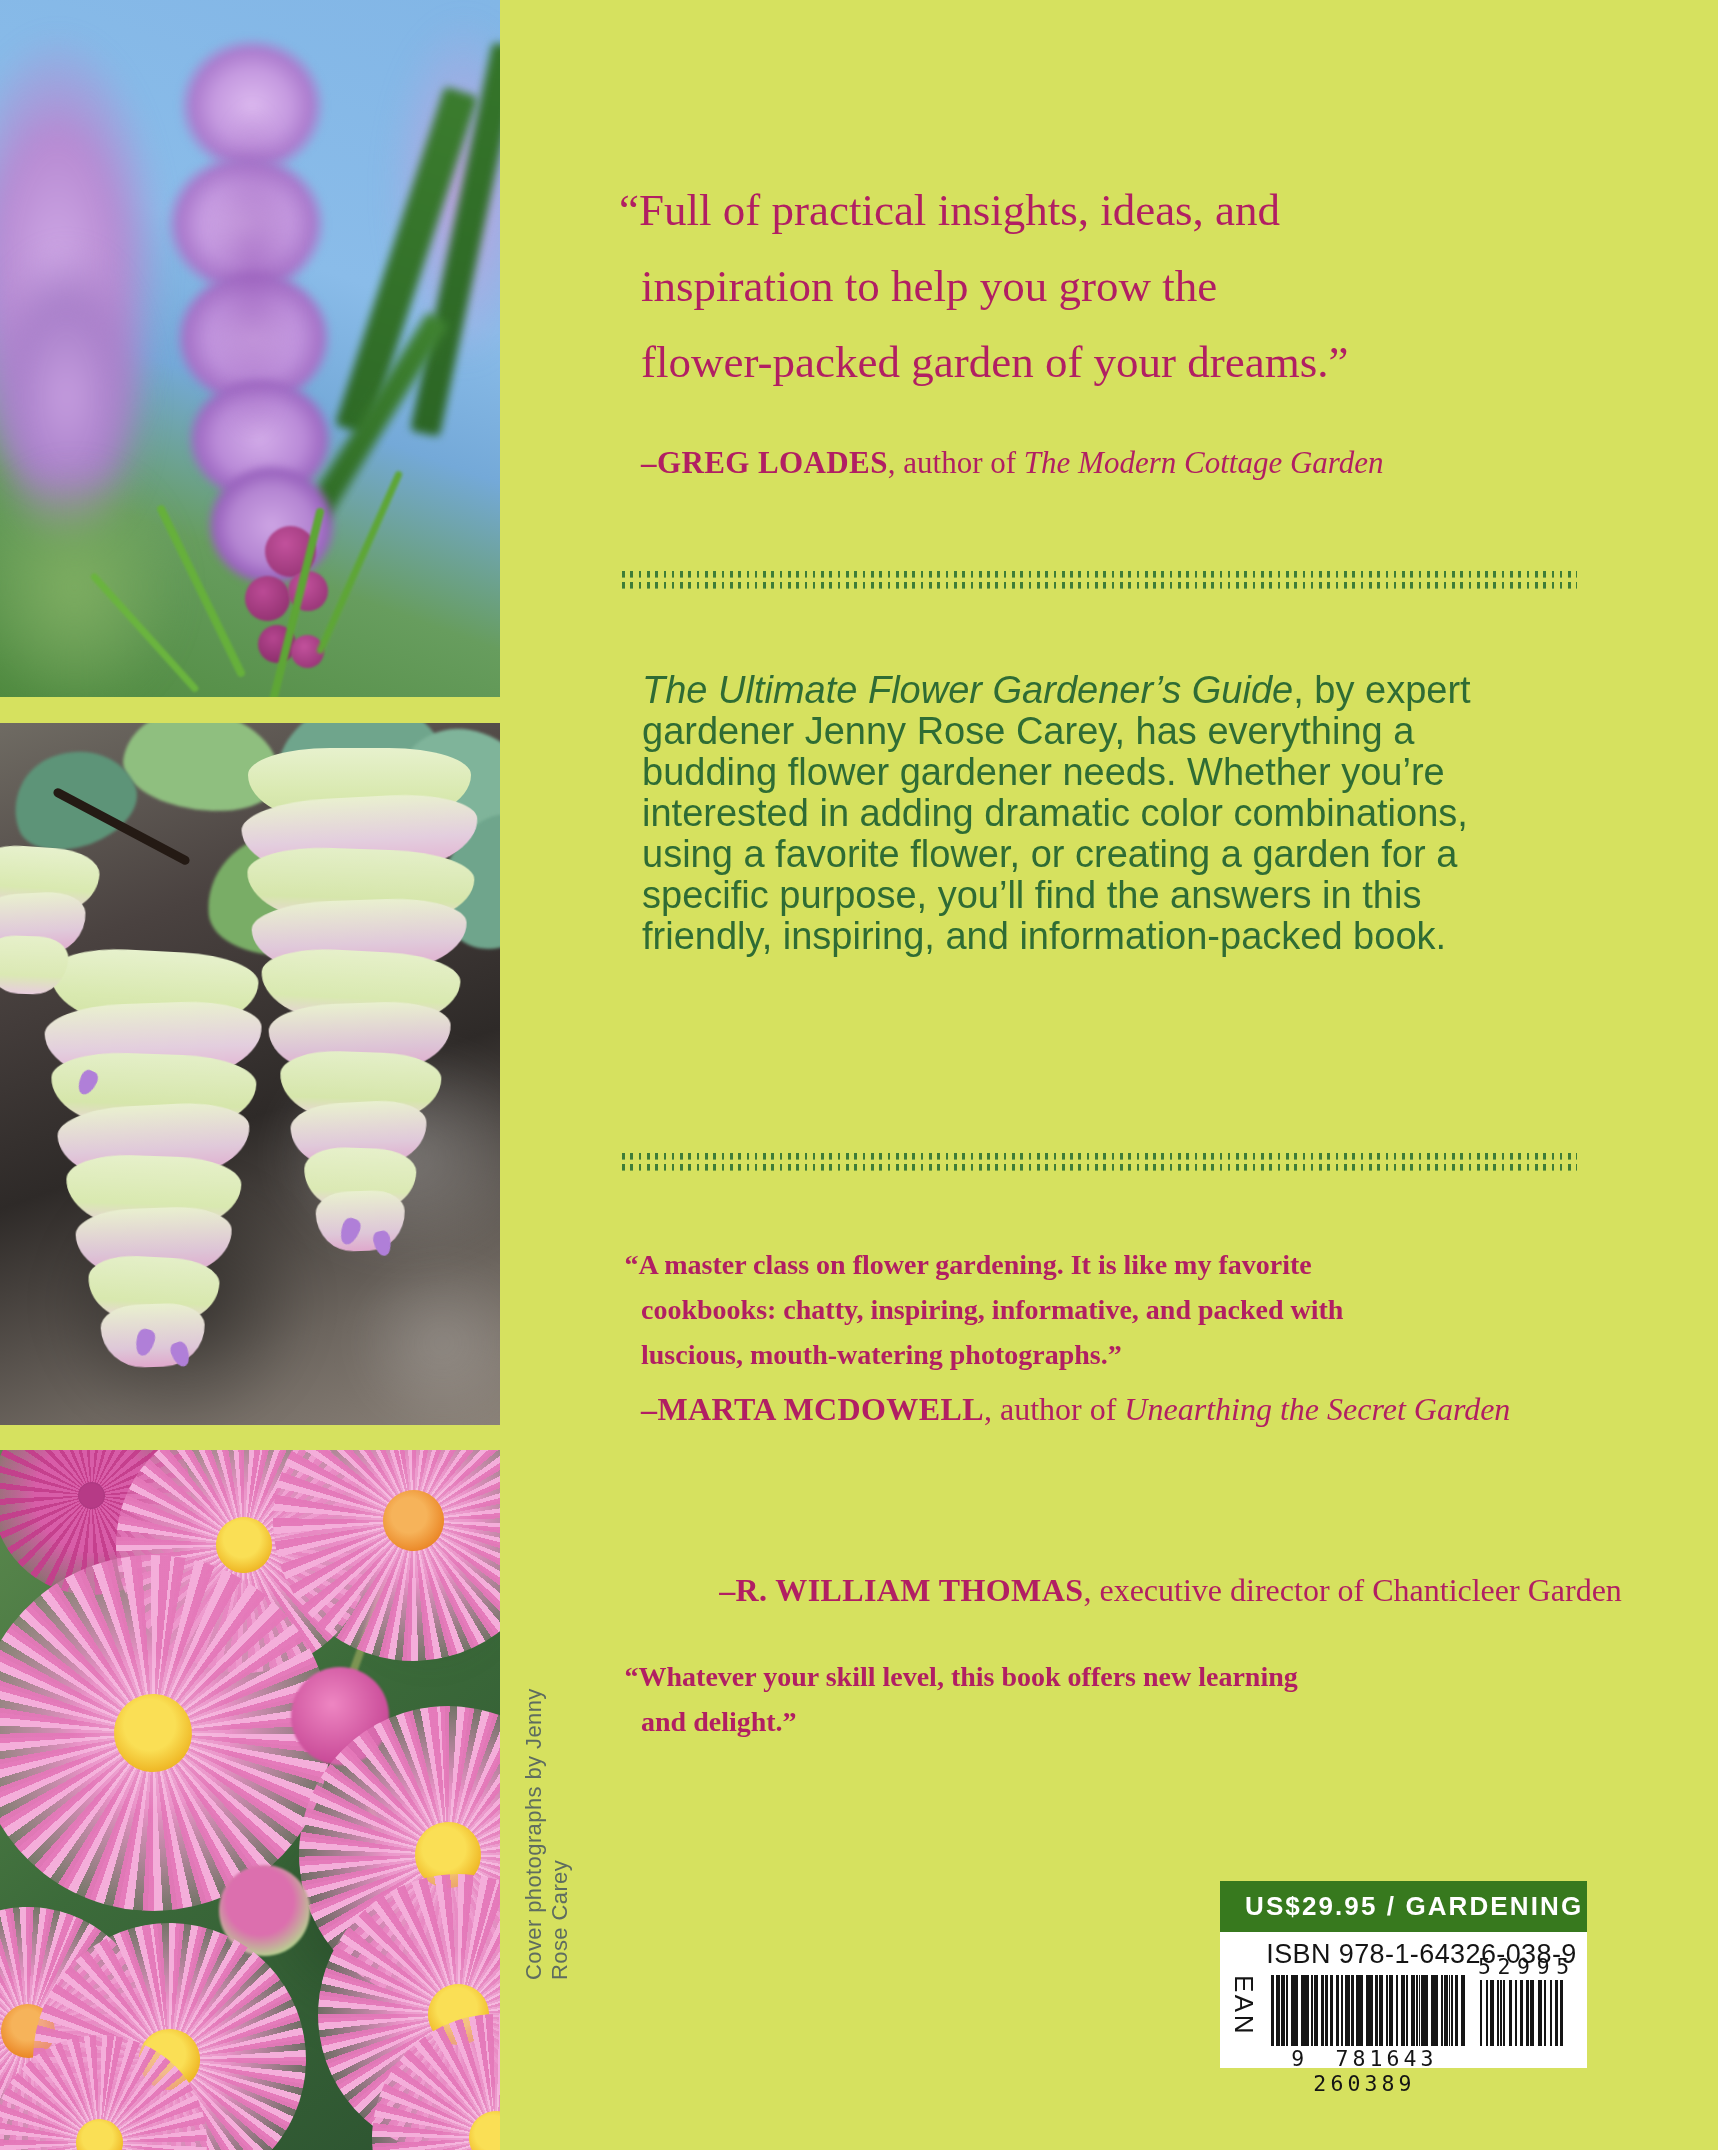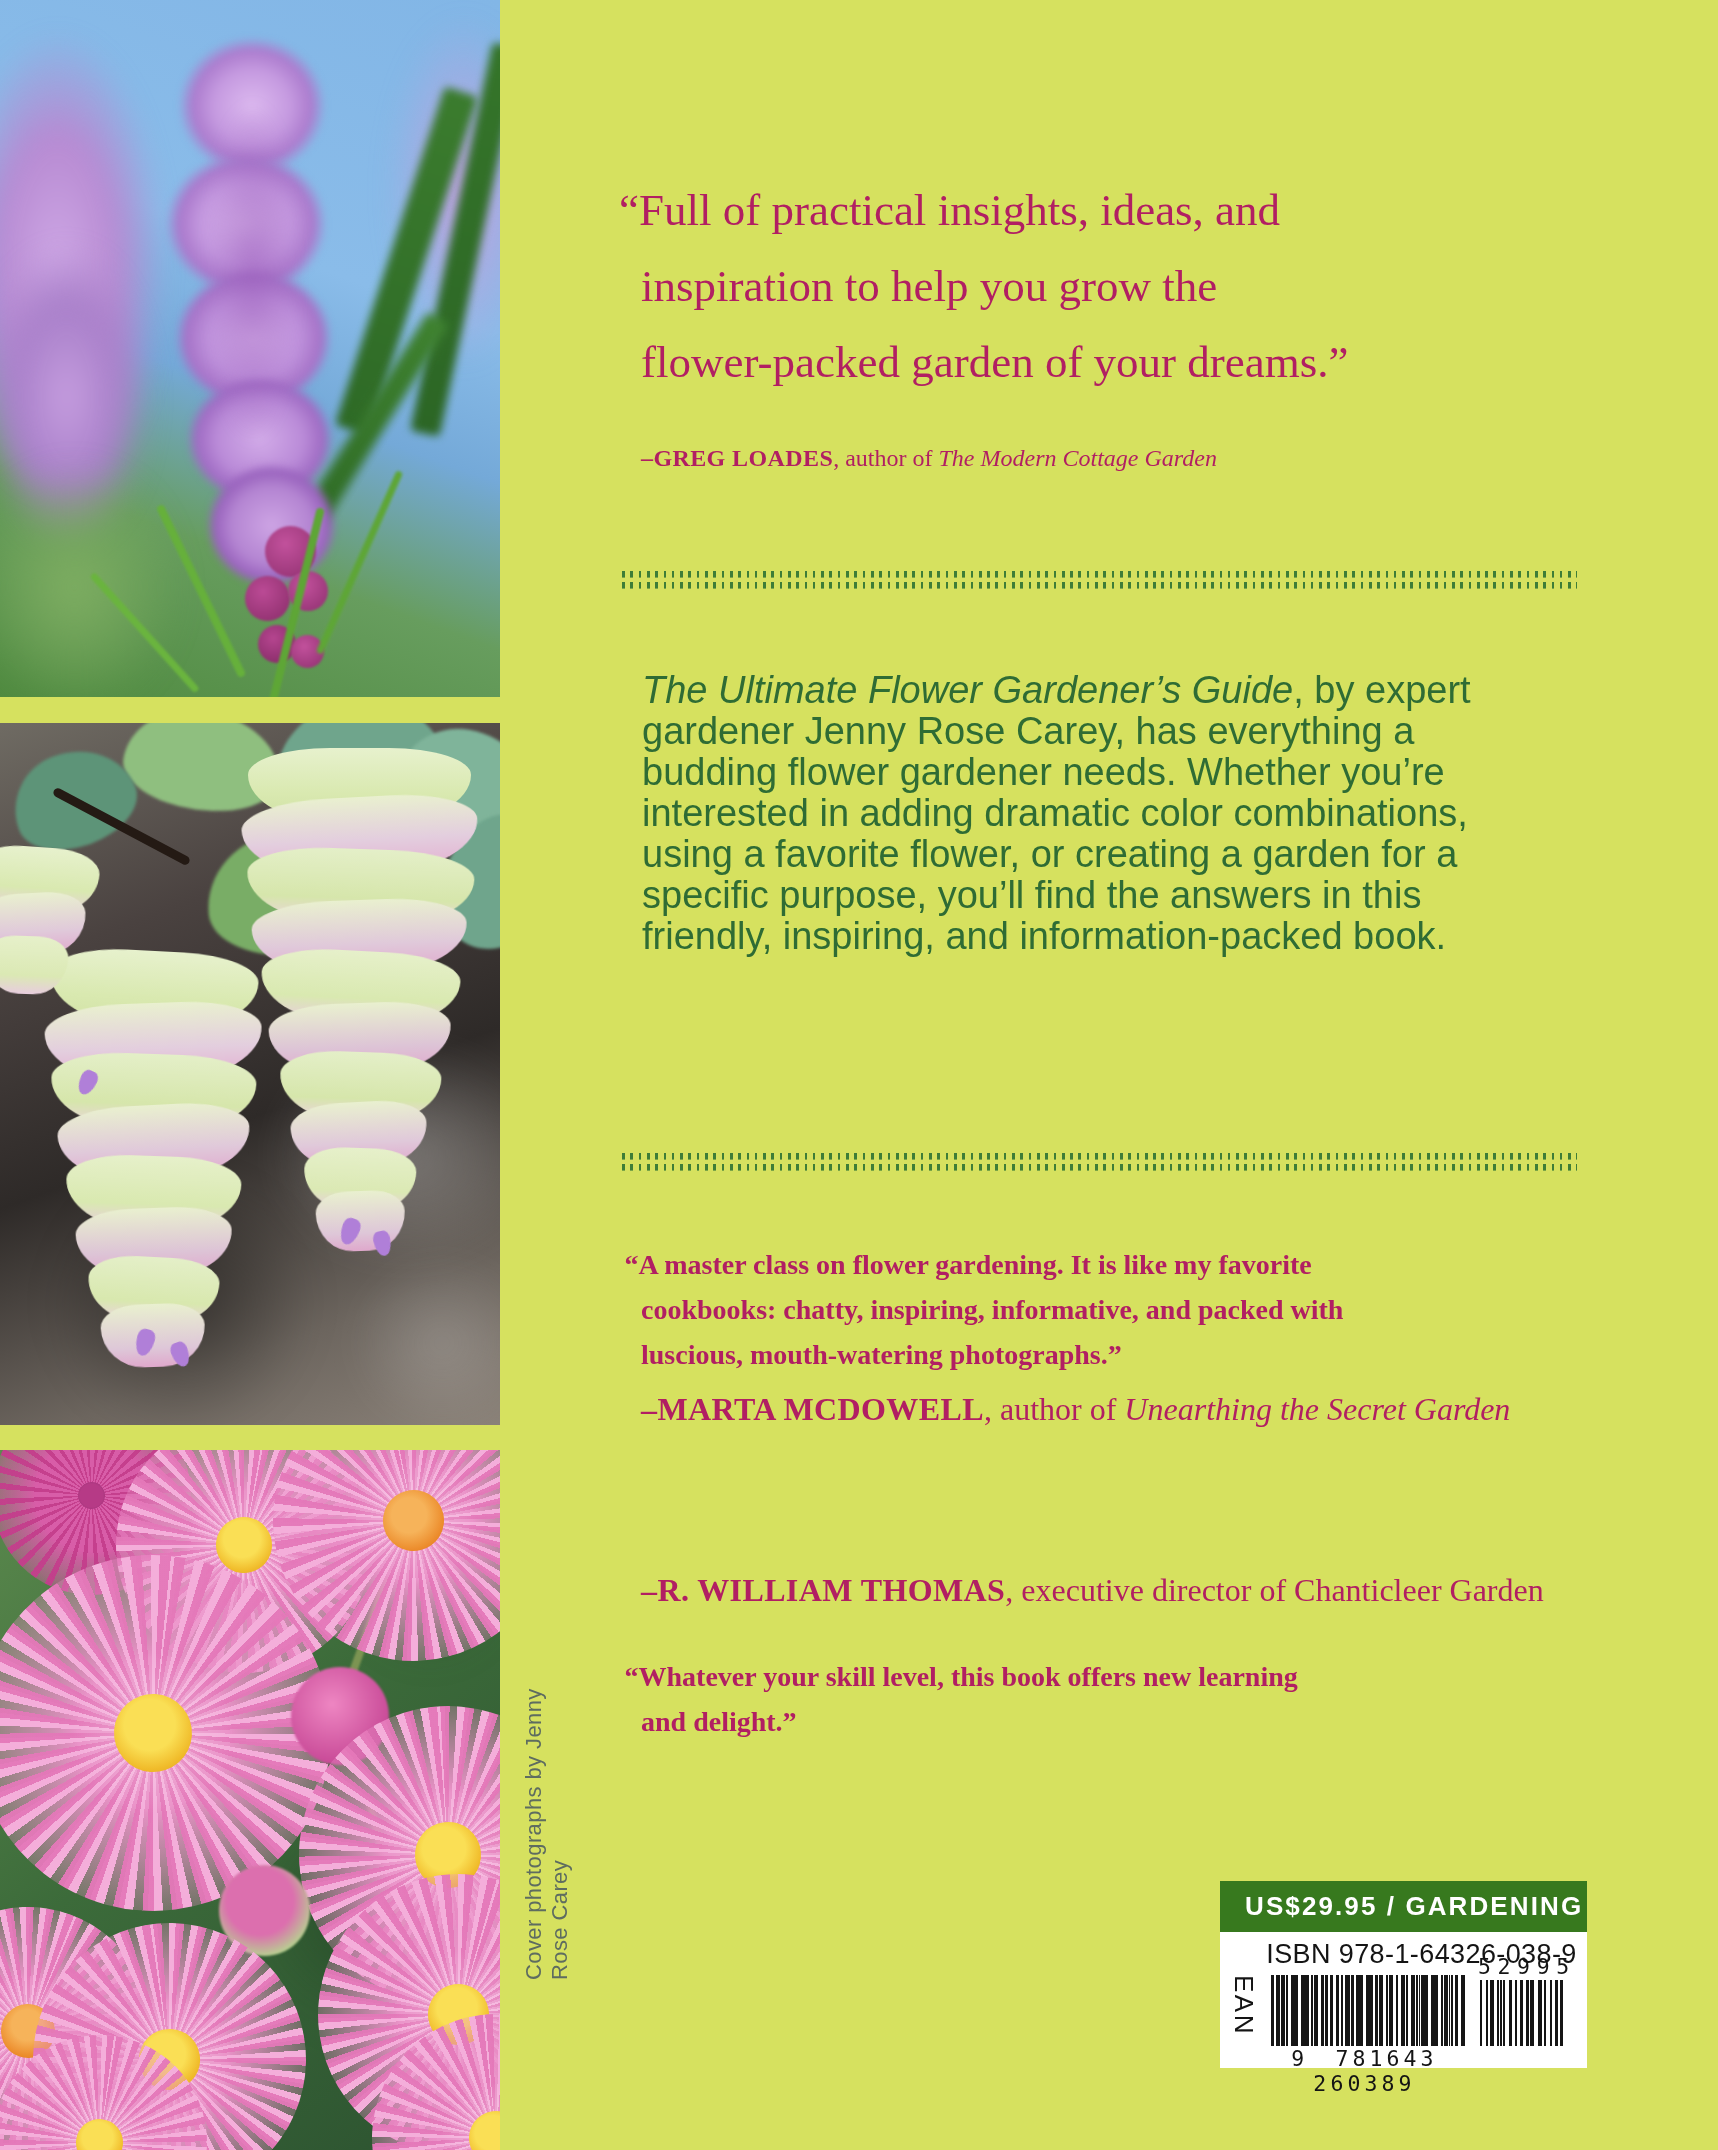--- a/index.html
+++ b/index.html
@@ -36,32 +36,32 @@
       background:radial-gradient(circle,#b63a86 0 60%,#8e2f6e 100%);}
   .bud{position:absolute;border-radius:50%;}
   
   .serif{font-family:"Liberation Serif","DejaVu Serif",serif;color:var(--magenta);}
   .main-quote{position:absolute;left:641px;top:172px;width:1051px;font-size:45px;line-height:76px;
       white-space:pre-line;text-indent:-22px;}
   .attr{position:absolute;left:641px;width:1059px;font-size:32px;color:var(--magenta);
       font-family:"Liberation Serif","DejaVu Serif",serif;}
   .attr .a-name{font-weight:700;letter-spacing:0.4px;}
   .attr .a-work{font-style:italic;}
-  .attr-main{top:445px;font-size:24px;}
+  .attr-main{top:445px;font-size:31px;}
   .divider{position:absolute;left:622px;width:955px;height:18px;
       background:repeating-linear-gradient(90deg,var(--div) 0 2.6px,transparent 2.6px 8.3px) 0 0/100% 6.6px no-repeat,
                  repeating-linear-gradient(90deg,var(--div) 0 2.6px,transparent 2.6px 8.3px) 0 10.8px/100% 6.6px no-repeat;}
   .d1{top:571px;} .d2{top:1153px;}
   .description{position:absolute;left:642px;top:629px;width:1059px;font-size:38px;line-height:41px;
       color:var(--green-text);white-space:pre-line;}
   .desc-title{font-style:italic;}
   .r-quote{position:absolute;left:641px;width:1042px;font-size:28px;line-height:45px;font-weight:700;
       white-space:pre-line;text-indent:-16.5px;}
   .rq1{top:1242px;} .ra1{top:1391px;}
-  .rq2{top:1477px;} .ra2{top:1572px;}
+  .rq2{top:1477px;} .ra2{top:1572px;text-align:center;}
   .rq3{top:1654px;} .ra3{top:1749px;}
   .credit{position:absolute;left:521px;top:1980px;width:347px;transform:rotate(-90deg);
       transform-origin:0 0;font-size:22px;color:var(--credit);letter-spacing:0.4px;}
   
   .price-bar{position:absolute;left:1220px;top:1881px;width:367px;height:51px;background:var(--bar-green);
       color:#fff;font-weight:700;font-size:26px;letter-spacing:2.1px;display:flex;align-items:center;padding-left:25px;box-sizing:border-box;}
   .barcode-box{position:absolute;left:1220px;top:1932px;width:367px;height:136px;background:#fff;}
   .barcode-box>*{position:absolute;color:var(--ink);}
   .isbn{top:6.6px;left:40px;width:323px;text-align:center;font-size:27px;letter-spacing:0.4px;}
   .ean{left:8.3px;top:43px;writing-mode:vertical-rl;font-size:26px;letter-spacing:2.5px;}

